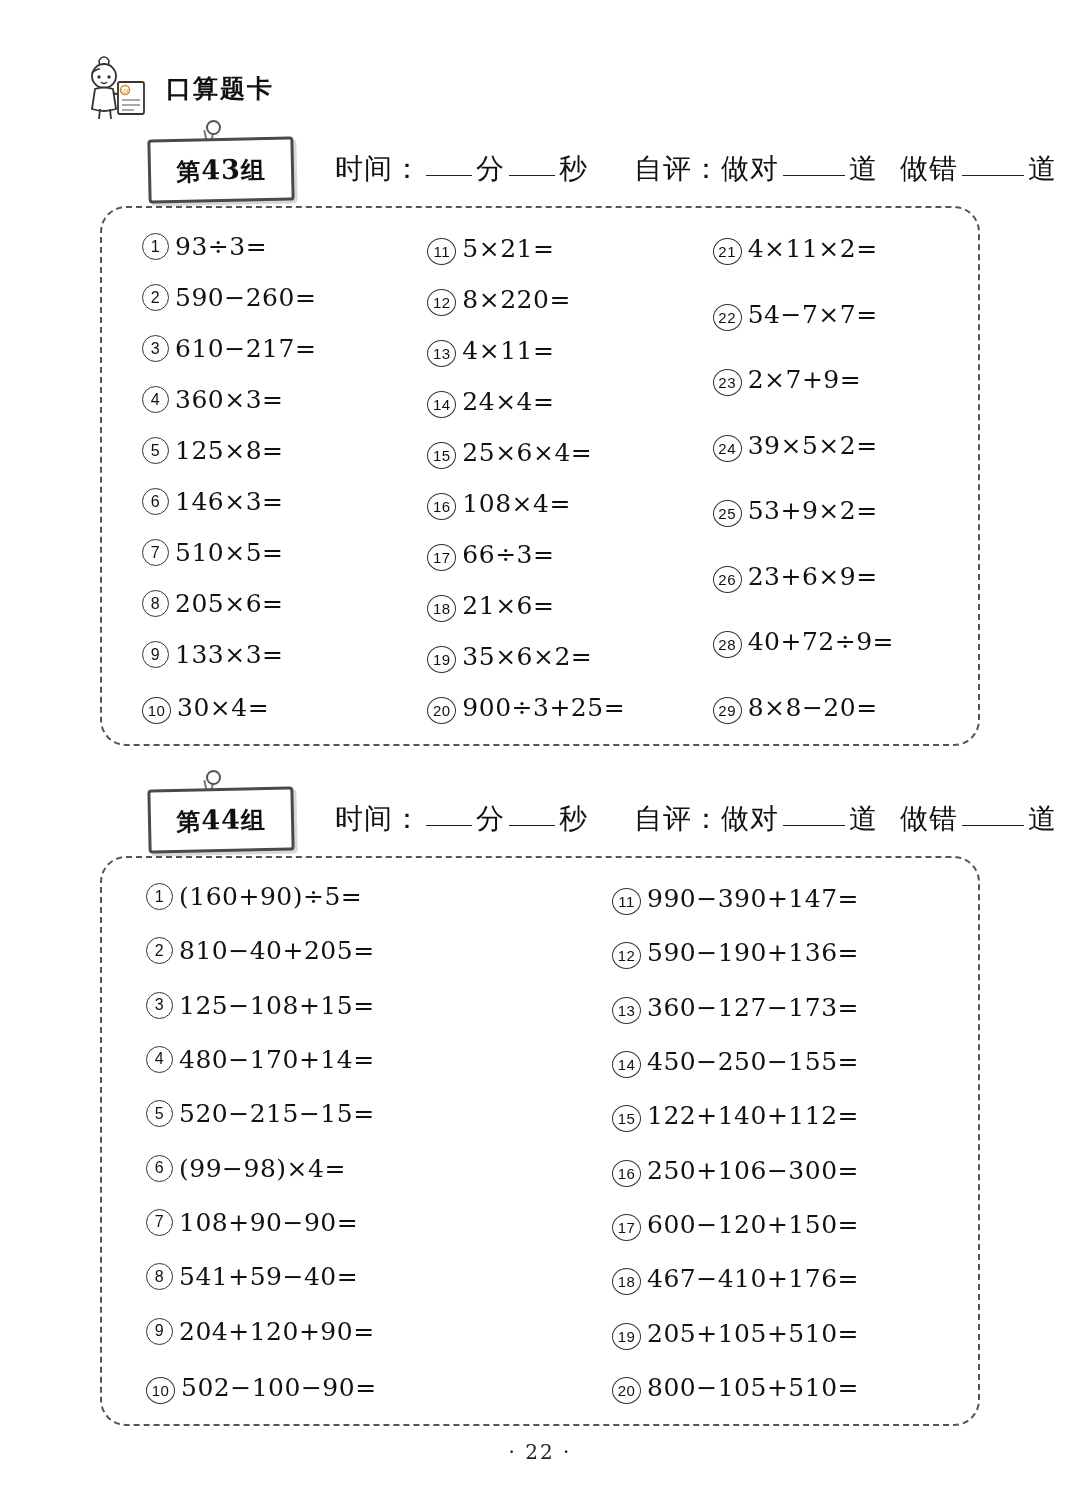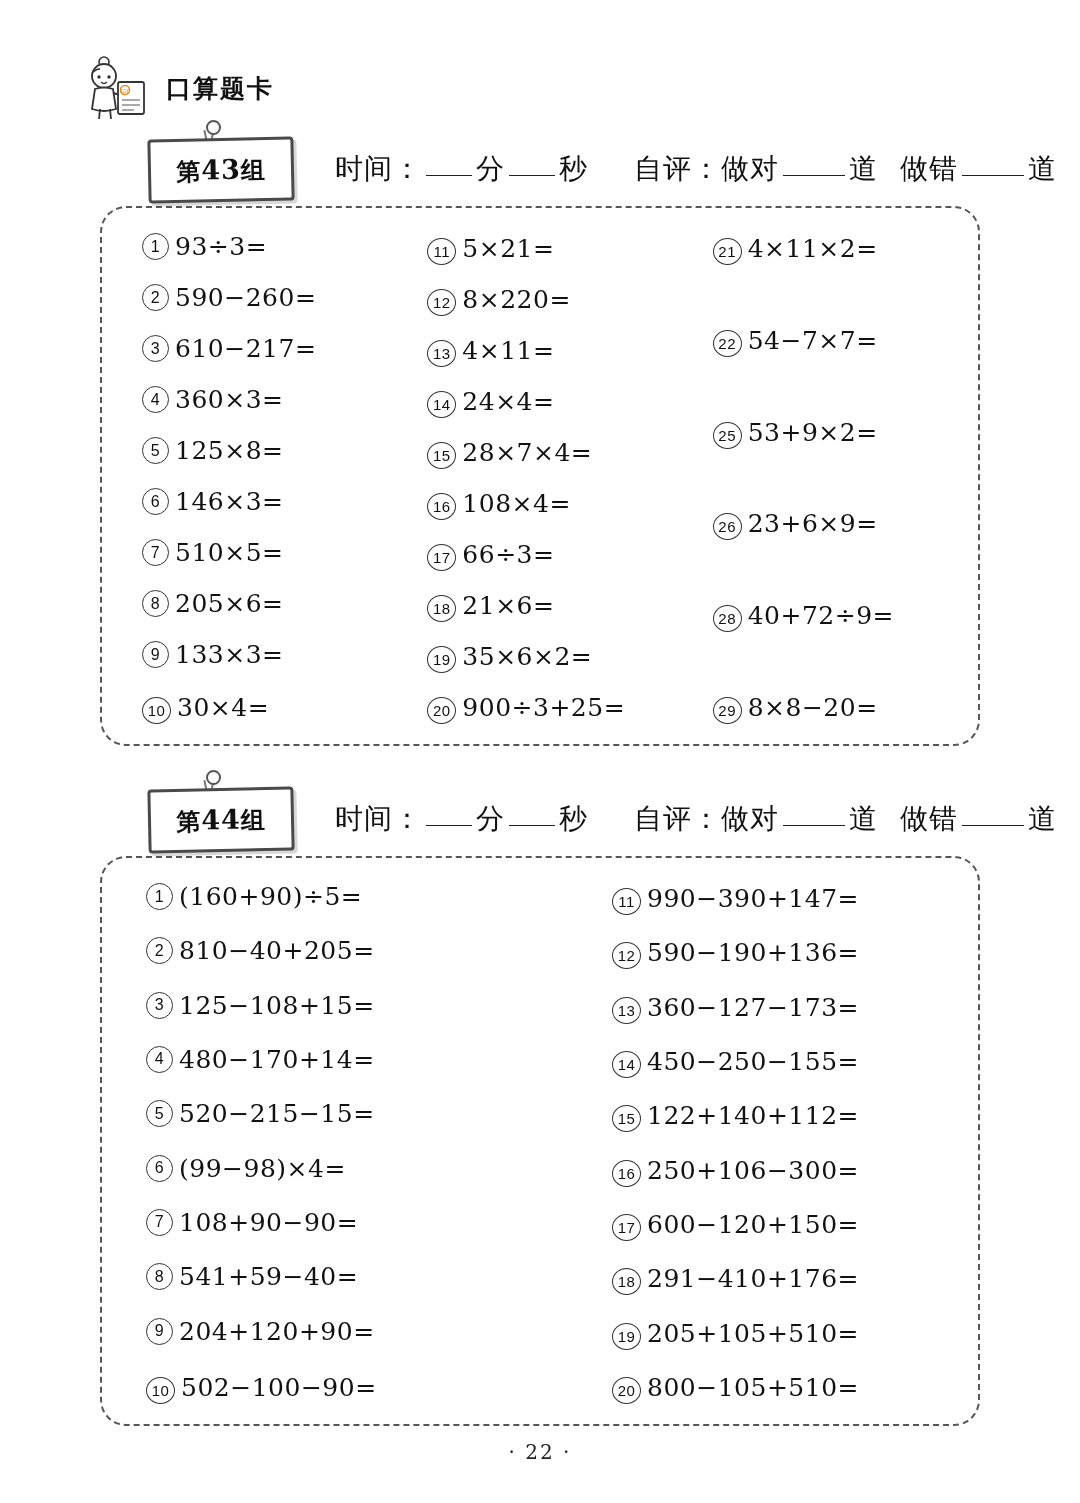--- a/index.html
+++ b/index.html
@@ -317,21 +317,21 @@
           <div class="q">
               <span class="idx two">13</span>
               <span>4×11=</span>
             </div>
           <div class="q">
               <span class="idx two">14</span>
               <span>24×4=</span>
             </div>
           <div class="q">
               <span class="idx two">15</span>
-              <span>28×7×4=</span>
+              <span>25×6×4=</span>
             </div>
           <div class="q">
               <span class="idx two">16</span>
               <span>108×4=</span>
             </div>
           <div class="q">
               <span class="idx two">17</span>
               <span>66÷3=</span>
             </div>
           <div class="q">
@@ -348,20 +348,28 @@
             </div>
         </div>
         <div class="col col3">
           <div class="q">
               <span class="idx two">21</span>
               <span>4×11×2=</span>
             </div>
           <div class="q">
               <span class="idx two">22</span>
               <span>54−7×7=</span>
+            </div>
+          <div class="q">
+              <span class="idx two">23</span>
+              <span>2×7+9=</span>
+            </div>
+          <div class="q">
+              <span class="idx two">24</span>
+              <span>39×5×2=</span>
             </div>
           <div class="q">
               <span class="idx two">25</span>
               <span>53+9×2=</span>
             </div>
           <div class="q">
               <span class="idx two">26</span>
               <span>23+6×9=</span>
             </div>
           <div class="q">
@@ -460,21 +468,21 @@
           <div class="q">
               <span class="idx two">16</span>
               <span>250+106−300=</span>
             </div>
           <div class="q">
               <span class="idx two">17</span>
               <span>600−120+150=</span>
             </div>
           <div class="q">
               <span class="idx two">18</span>
-              <span>291−410+176=</span>
+              <span>467−410+176=</span>
             </div>
           <div class="q">
               <span class="idx two">19</span>
               <span>205+105+510=</span>
             </div>
           <div class="q">
               <span class="idx two">20</span>
               <span>800−105+510=</span>
             </div>
         </div>

